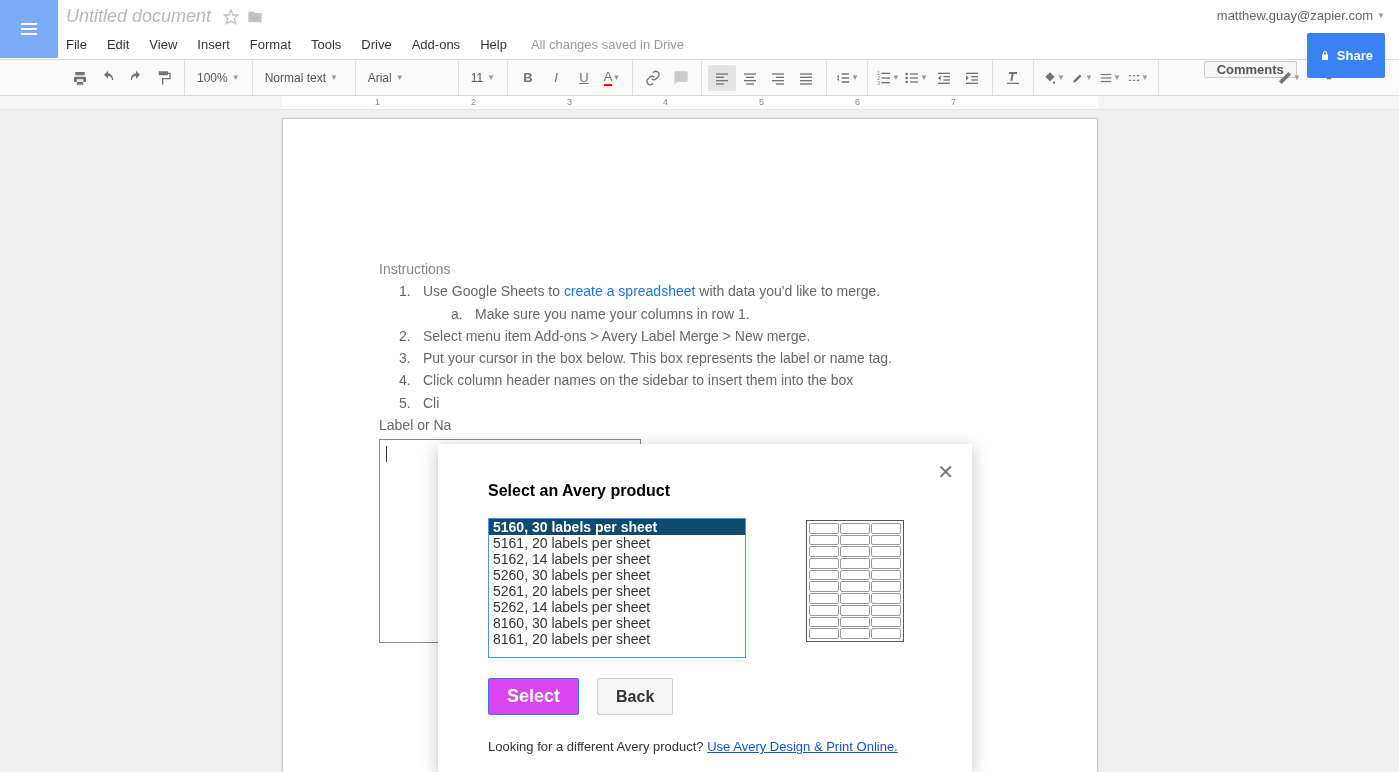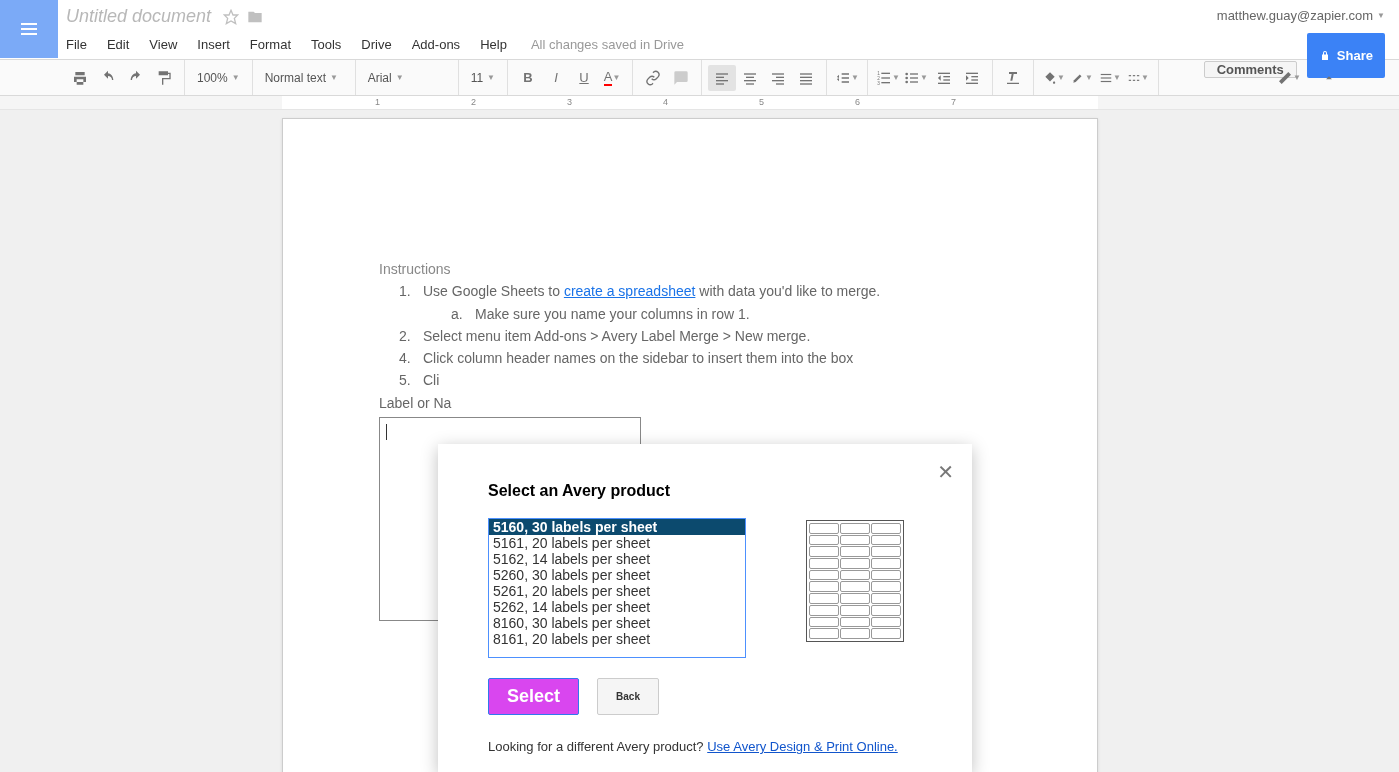--- a/index.html
+++ b/index.html
@@ -38,37 +38,37 @@
 .ruler-inner { position: absolute; left: 282px; width: 816px; height: 100%; background: #fff; }
 .ruler-num { position: absolute; top: 1px; }
 
 
 .canvas-area { background: #f0f0f0; height: calc(772px - 60px - 36px - 14px); position: relative; overflow: hidden; }
 .page { position: absolute; left: 282px; top: 8px; width: 816px; height: 1056px; background: #fff; border: 1px solid #ccc; box-shadow: 0 1px 3px rgba(0,0,0,0.1); padding: 96px; }
 .doc-content { color: #666; font-size: 14px; line-height: 1.45; margin-top: 44px; }
 .doc-heading { color: #888; margin-bottom: 2px; }
 .doc-ol { list-style: decimal; padding-left: 44px; }
 .doc-ol li { margin-bottom: 2px; }
-.doc-link { color: #1a73e8; text-decoration: underline; cursor: pointer; }
+.doc-link { color: #1a73e8; cursor: pointer; }
 .label-box { border: 1px solid #888; width: 262px; height: 204px; margin-top: 4px; padding: 4px 6px; position: relative; }
 .cursor-line { position: absolute; left: 6px; top: 6px; width: 1px; height: 16px; background: #333; }
 
 
 .modal { position: absolute; left: 438px; top: 334px; width: 534px; height: 328px; background: #fff; box-shadow: 0 4px 16px rgba(0,0,0,0.25); z-index: 100; padding: 38px 50px 28px 50px; }
 .modal-close { position: absolute; right: 18px; top: 16px; font-size: 20px; color: #777; cursor: pointer; font-weight: 300; }
 .modal-title { font-size: 16px; font-weight: bold; color: #000; margin-bottom: 18px; }
 .modal-body { display: flex; gap: 60px; }
 .product-list { width: 258px; height: 140px; border: 1px solid #4d90fe; overflow: hidden; font-size: 14px; }
 .product-item { padding: 0 4px; cursor: pointer; line-height: 16px; }
 .product-item.selected { background: #0c4a6e; color: #fff; font-weight: bold; }
 .preview-sheet { width: 98px; height: 122px; border: 1px solid #555; padding: 2px; display: grid; grid-template-columns: repeat(3, 1fr); grid-template-rows: repeat(10, 1fr); gap: 1px; margin-top: 2px; }
 .preview-cell { border: 1px solid #999; border-radius: 2px; }
 .modal-buttons { margin-top: 20px; display: flex; gap: 18px; }
 .btn-select { background: #d946ef; color: #fff; border: 1px solid #3079ed; border-radius: 2px; padding: 7px 18px; font-size: 18px; font-weight: bold; cursor: pointer; }
-.btn-back { background: #f5f5f5; color: #333; border: 1px solid #ccc; border-radius: 2px; padding: 7px 18px; font-size: 10px; font-weight: bold; cursor: pointer; }
+.btn-back { background: #f5f5f5; color: #333; border: 1px solid #ccc; border-radius: 2px; padding: 7px 18px; font-size: 16px; font-weight: bold; cursor: pointer; }
 .modal-footer { margin-top: 24px; font-size: 13px; }
 .modal-footer a { color: #1155cc; text-decoration: underline; cursor: pointer; }
 
 svg { display: block; }
 </style>
 </head>
 <body>
 
 <div class="header">
   <div class="app-icon">
@@ -352,20 +352,21 @@
 </div>
 
 <div class="canvas-area">
   <div class="page">
     <div class="doc-content">
       <div class="doc-heading">Instructions</div>
       <ol class="doc-ol" id="doc-list" style="list-style: none; padding-left: 20px;">
           <li><span style="display:inline-block;width:24px;">1.</span>Use Google Sheets to <a class="doc-link">create a spreadsheet</a> with data you'd like to merge.</li>
           <li style="padding-left: 52px;"><span style="display:inline-block;width:24px;">a.</span>Make sure you name your columns in row 1.</li>
           <li><span style="display:inline-block;width:24px;">2.</span>Select menu item Add-ons &gt; Avery Label Merge &gt; New merge.</li>
+          <li><span style="display:inline-block;width:24px;">3.</span>Put your cursor in the box below. This box represents the label or name tag.</li>
           <li><span style="display:inline-block;width:24px;">4.</span>Click column header names on the sidebar to insert them into the box</li>
           <li><span style="display:inline-block;width:24px;">5.</span>Cli</li>
         </ol>
       <div>Label or Na</div>
       <div class="label-box">
         <div class="cursor-line"></div>
       </div>
     </div>
   </div>
 

